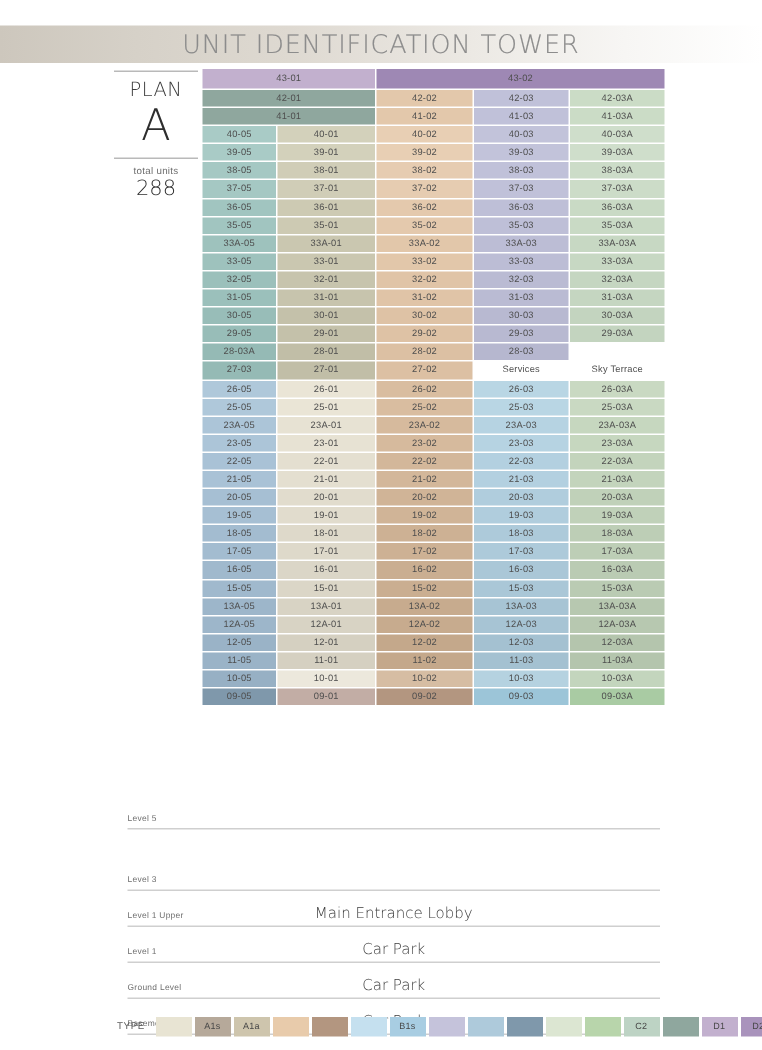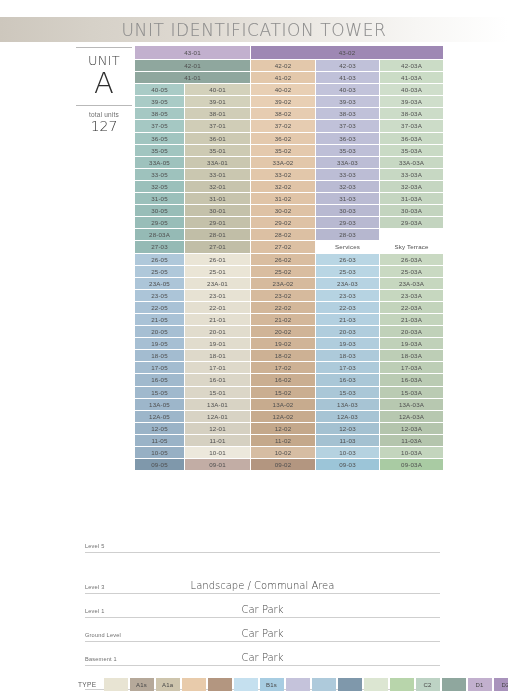--- a/index.html
+++ b/index.html
@@ -79,25 +79,25 @@
   }
 </style>
 </head>
 <body>
 
 <div id="title-band"></div>
 <div id="page-title">UNIT IDENTIFICATION TOWER</div>
 
 <div id="tower-block">
   <div id="tower-rule-top"></div>
-  <div id="tower-word">UNIT</div>
+  <div id="tower-word">PLAN</div>
   <div id="tower-letter">A</div>
   <div id="tower-rule-bot"></div>
   <div id="total-units-label">total units</div>
-  <div id="total-units-value">127</div>
+  <div id="total-units-value">288</div>
 </div>
 
 <table id="unit-table">
   <colgroup>
     <col style="width:49px">
       <col style="width:65px">
       <col style="width:64px">
       <col style="width:63px">
       <col style="width:63px">
   </colgroup>
@@ -346,21 +346,24 @@
       </tr>
     </tbody>
 </table>
 
 <div id="levels">
     <div class="level-row tall">
       <span class="level-name">Level 5</span>
     </div>
     <div class="level-row tall">
       <span class="level-name">Level 3</span>
-      <span class="level-desc">Landscape / Communal Area</span>
+    </div>
+    <div class="level-row">
+      <span class="level-name">Level 1 Upper</span>
+      <span class="level-desc">Main Entrance Lobby</span>
     </div>
     <div class="level-row">
       <span class="level-name">Level 1</span>
       <span class="level-desc">Car Park</span>
     </div>
     <div class="level-row">
       <span class="level-name">Ground Level</span>
       <span class="level-desc">Car Park</span>
     </div>
     <div class="level-row">

